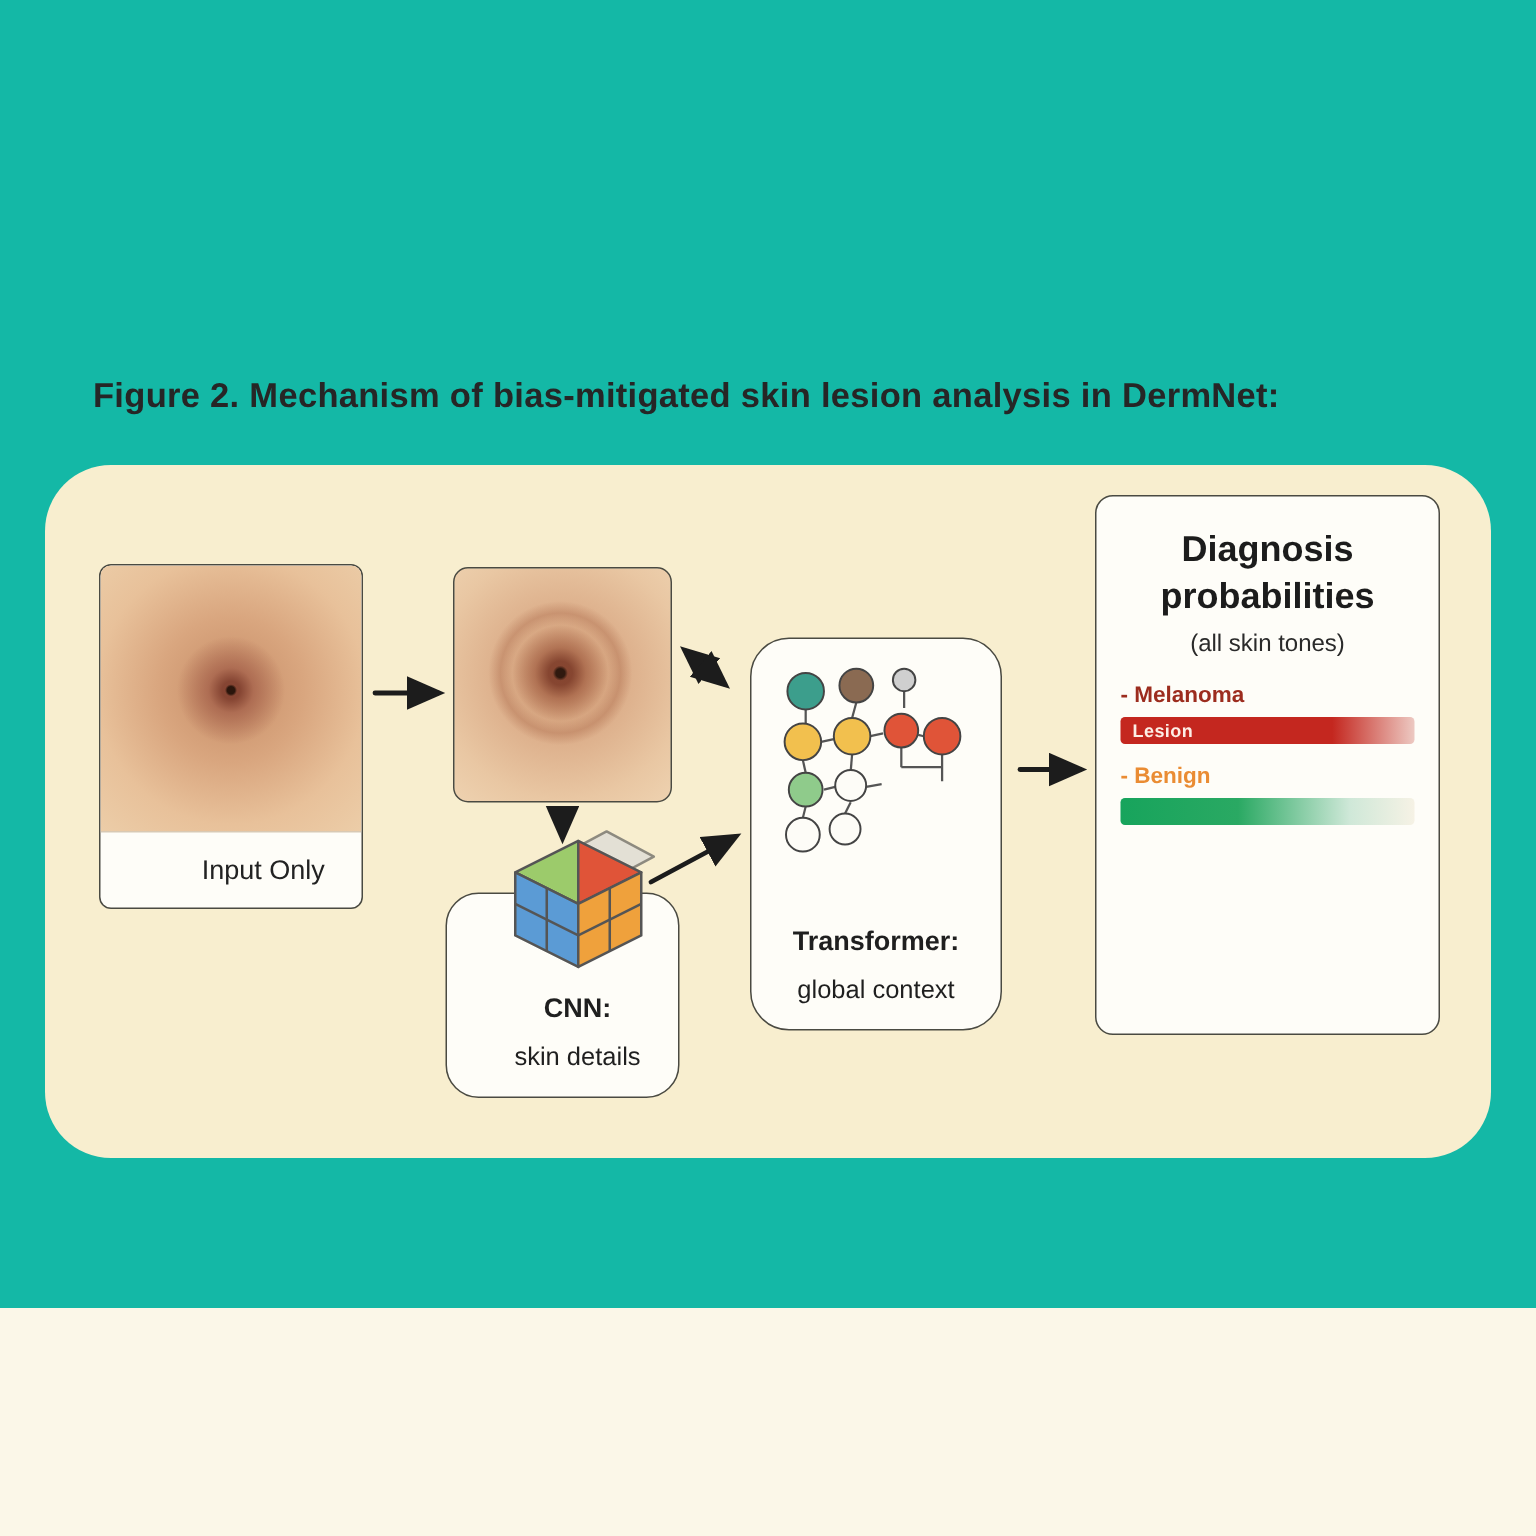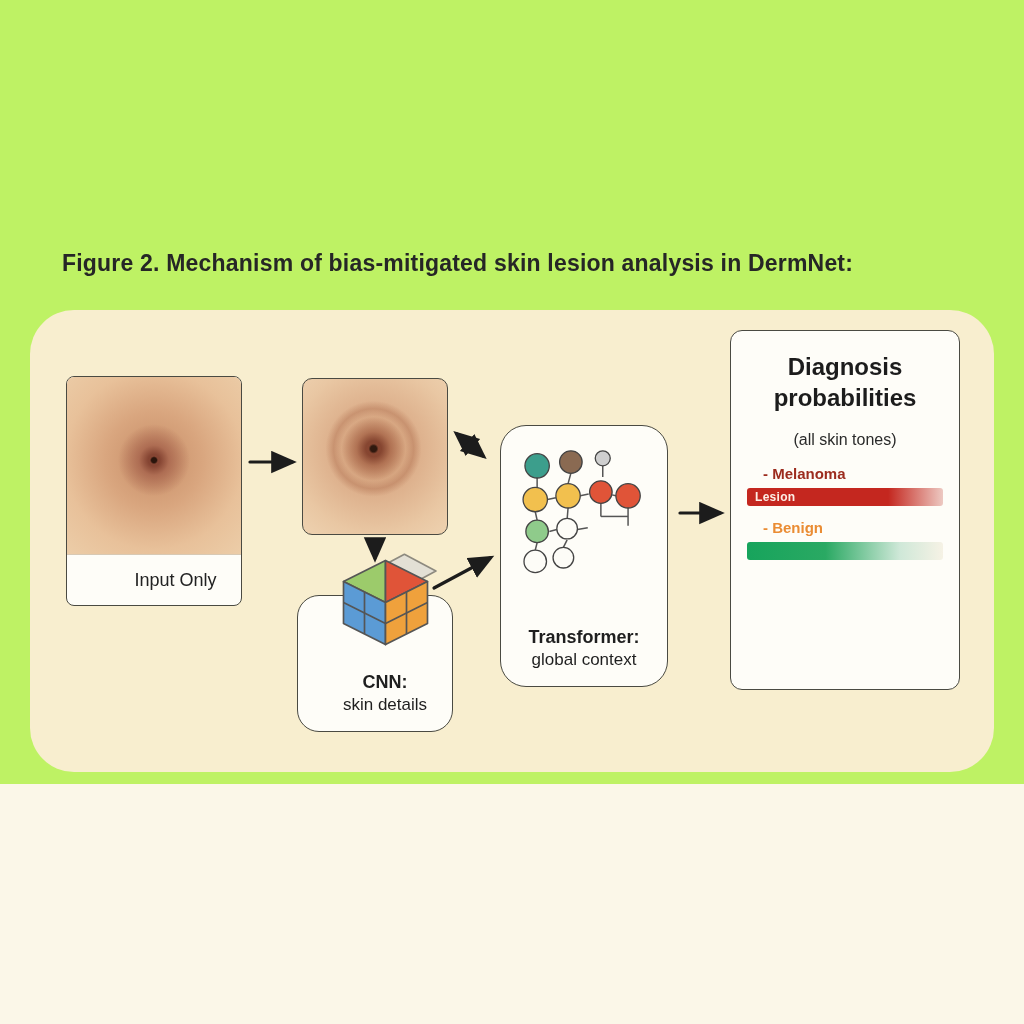--- a/index.html
+++ b/index.html
@@ -1,18 +1,18 @@
 <!DOCTYPE html>
 <html><head>
 <meta charset="utf-8">
 <style>
   * { margin:0; padding:0; box-sizing:border-box; }
   html,body { background:#fbf7e8; }
   body { font-family:"Liberation Sans","DejaVu Sans",sans-serif; }
-  .page { position:relative; width:1024px; height:784px; background:#bef264; overflow:hidden; }
+  .page { position:relative; width:1024px; height:872px; background:#14b8a6; overflow:hidden; }
 
   .caption {
     position:absolute; left:62px; top:250px; width:920px;
     font-size:23px; font-weight:700; color:#262626; letter-spacing:.2px;
   }
 
   .panel {
     position:absolute; left:30px; top:310px; width:964px; height:462px;
     background:#f8eecf; border-radius:44px;
   }
@@ -48,28 +48,28 @@
   .cnn-card { left:267px; top:285px; width:156px; height:137px; border-radius:22px;
     display:flex; flex-direction:column; justify-content:flex-end; align-items:center; padding-bottom:16px;padding-left:20px; }
   .cube { position:absolute; left:288px; top:238px; width:135px; height:105px; z-index:3; }
 
   
   .transformer-card { left:470px; top:115px; width:168px; height:262px; border-radius:26px;
     display:flex; flex-direction:column; align-items:center; justify-content:space-between; padding:12px 6px 16px;gap:34px; }
   .network { width:150px; height:168px; }
 
   .card-title { font-weight:700; font-size:18px; color:#1f1f1f; text-align:center; }
-  .card-sub { font-size:17px; color:#1f1f1f; text-align:center; margin-top:2px; }
+  .card-sub { font-size:17px; color:#1f1f1f; text-align:center; margin-top:12px; }
 
   
   .diag-panel { left:700px; top:20px; width:230px; height:360px; border-radius:12px; padding:20px 16px 0; }
   .diag-title { font-size:24px; font-weight:700; color:#1c1c1c; text-align:center; line-height:1.3; }
-  .diag-sub { font-size:16px; color:#2a2a2a; text-align:center; margin-top:18px; margin-bottom:16px; }
+  .diag-sub { font-size:16px; color:#2a2a2a; text-align:center; margin-top:8px; margin-bottom:16px; }
   .bar-row { margin-bottom:13px; }
-  .bar-label { font-size:15px; font-weight:700; margin-bottom:6px;margin-left:16px; }
+  .bar-label { font-size:15px; font-weight:700; margin-bottom:6px; }
   .bar-track { position:relative; width:100%; height:18px; overflow:visible; }
   .bar { position:relative; height:18px; border-radius:3px; }
   .bar-overlay { position:absolute; left:8px; top:2px; font-size:12px; color:#fdeee6; font-weight:700; letter-spacing:.3px; }
 
   
   .arrows { position:absolute; left:0; top:0; width:964px; height:462px; pointer-events:none; z-index:4; }
 </style>
 </head>
 <body>
 

